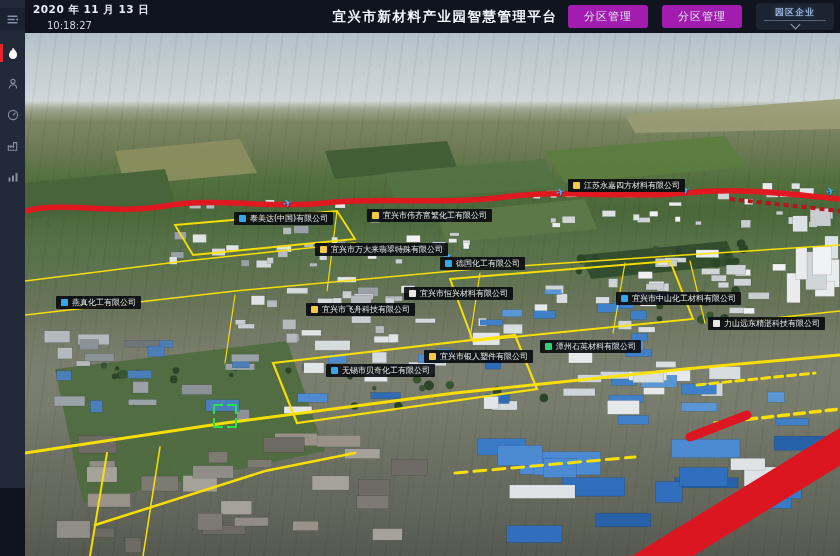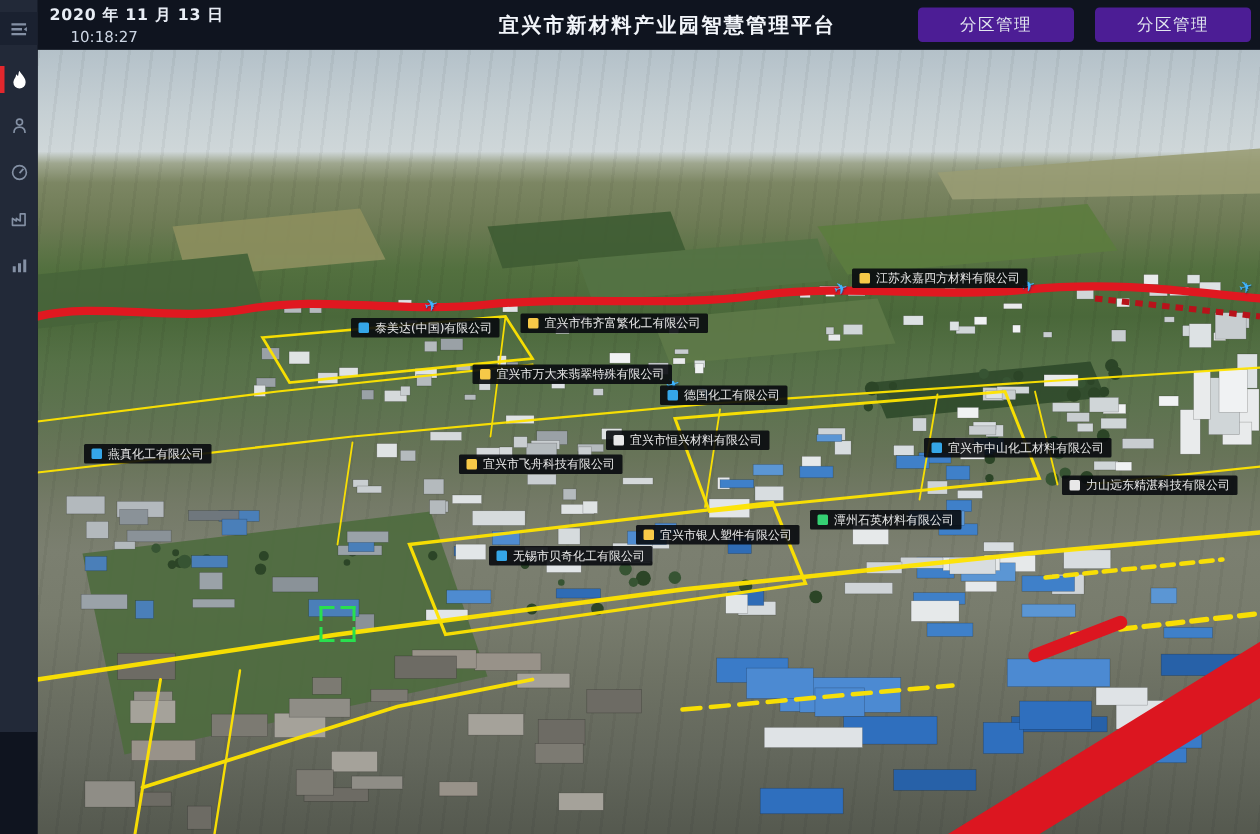--- a/index.html
+++ b/index.html
@@ -7,22 +7,22 @@
   .app{position:relative;width:840px;height:488px;}
 
   
   .topbar{position:absolute;left:25px;top:0;right:0;height:33px;background:#0f141f;z-index:30;}
   .clock{position:absolute;left:8px;top:3px;color:#e8edf5;}
   .clock .date{font-size:10.5px;font-weight:bold;letter-spacing:.5px;}
   .clock .time{font-size:10px;color:#ccd5e3;margin:3px 0 14px 14px;}
   .title{position:absolute;left:0;right:0;top:0;height:33px;display:flex;align-items:center;justify-content:center;
     margin:0;font-size:13.5px;font-weight:bold;color:#f2f5fa;letter-spacing:1.5px;pointer-events:none;padding-left:25px;}
   .tb-actions{position:absolute;right:6px;top:0;height:33px;display:flex;align-items:center;gap:14px;}
-  .tb-btn{background:#4c1d95;color:#e2e7ef;border:none;border-radius:3px;font-size:11px;
-    padding:4px 28px;letter-spacing:1px;cursor:pointer;font-family:inherit;}
+  .tb-btn{background:#a21caf;color:#e2e7ef;border:none;border-radius:3px;font-size:11px;
+    padding:4px 16px;letter-spacing:1px;cursor:pointer;font-family:inherit;}
   .dd{width:78px;height:27px;background:#1d2431;border-radius:4px;display:flex;flex-direction:column;
     align-items:center;justify-content:center;gap:1px;cursor:pointer;}
   .dd .dd-label{font-size:9px;color:#bfd9f2;letter-spacing:1px;
     text-shadow:0 0 3px rgba(90,160,255,.8);}
   .dd .dd-rule{width:62px;height:1px;background:#5a6374;}
   .dd .chev{width:6px;height:6px;border-right:1.5px solid #9aa4b4;border-bottom:1.5px solid #9aa4b4;
     transform:rotate(45deg);margin-top:-1px;}
 
   
   .sidebar{position:absolute;left:0;top:0;bottom:0;width:25px;background:#222938;z-index:40;
@@ -117,20 +117,25 @@
 
   <header class="topbar">
     <div class="clock">
       <div class="date">2020 年 11 月 13 日</div>
       <div class="time">10:18:27</div>
     </div>
     <h1 class="title">宜兴市新材料产业园智慧管理平台</h1>
     <div class="tb-actions" id="tb-actions">
         <button class="tb-btn">分区管理</button>
         <button class="tb-btn">分区管理</button>
+      <div class="dd">
+        <span class="dd-label">园区企业</span>
+        <span class="dd-rule"></span>
+        <span class="chev"></span>
+      </div>
     </div>
   </header>
 
   <main class="map">
     <div class="terrain"></div>
 
     <svg id="scene" width="815" height="523" viewBox="0 0 815 523">
 
       <g id="patches" opacity="0.9">
         <polygon points="90,118 215,106 232,140 100,152" fill="#8d905f"></polygon>
@@ -481,21 +486,21 @@
         <i></i>
         <i></i>
         <i></i>
       </div>
 
     <div id="labels">
         <div class="chip" style="left: 209px; top: 179px;">
           <span class="mk" style="background: rgb(53, 166, 232);"></span>
           <span>泰美达(中国)有限公司</span>
         </div>
-        <div class="chip" style="left: 322px; top: 176px;">
+        <div class="chip" style="left: 342px; top: 176px;">
           <span class="mk" style="background: rgb(247, 201, 72);"></span>
           <span>宜兴市伟齐富繁化工有限公司</span>
         </div>
         <div class="chip" style="left: 543px; top: 146px;">
           <span class="mk" style="background: rgb(247, 201, 72);"></span>
           <span>江苏永嘉四方材料有限公司</span>
         </div>
         <div class="chip" style="left: 272px; top: 210px; margin-left: 18px;">
           <span class="mk" style="background: rgb(247, 201, 72);"></span>
           <span>宜兴市万大来翡翠特殊有限公司</span>

